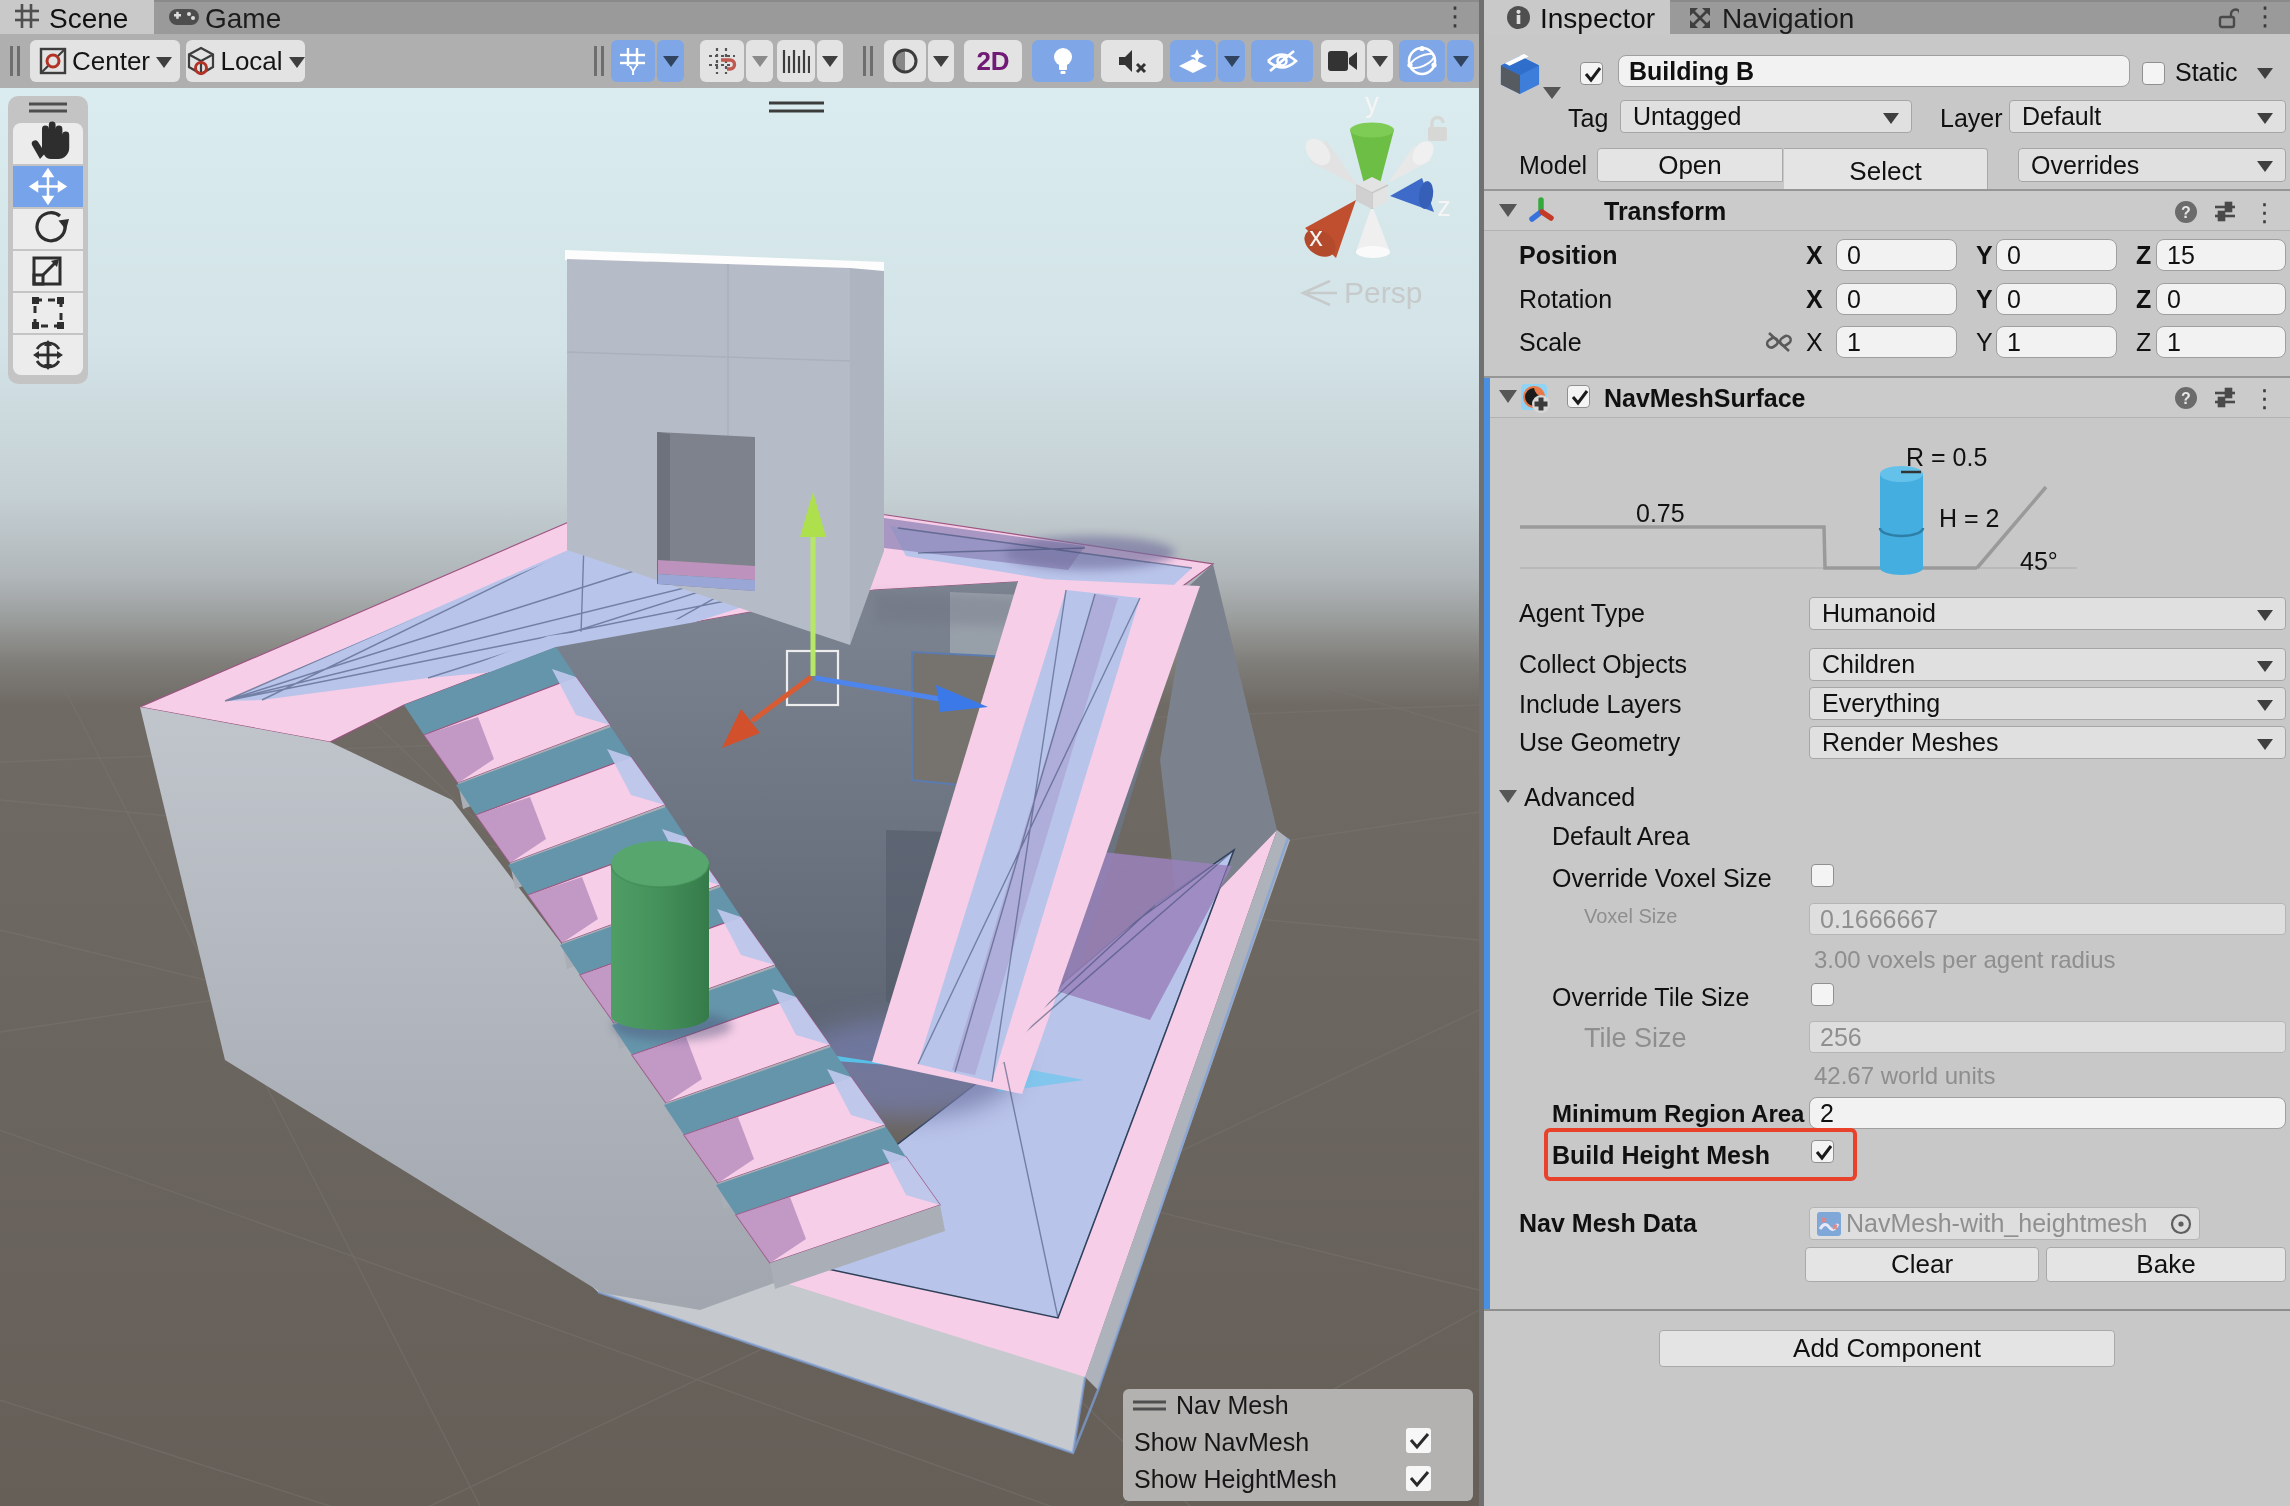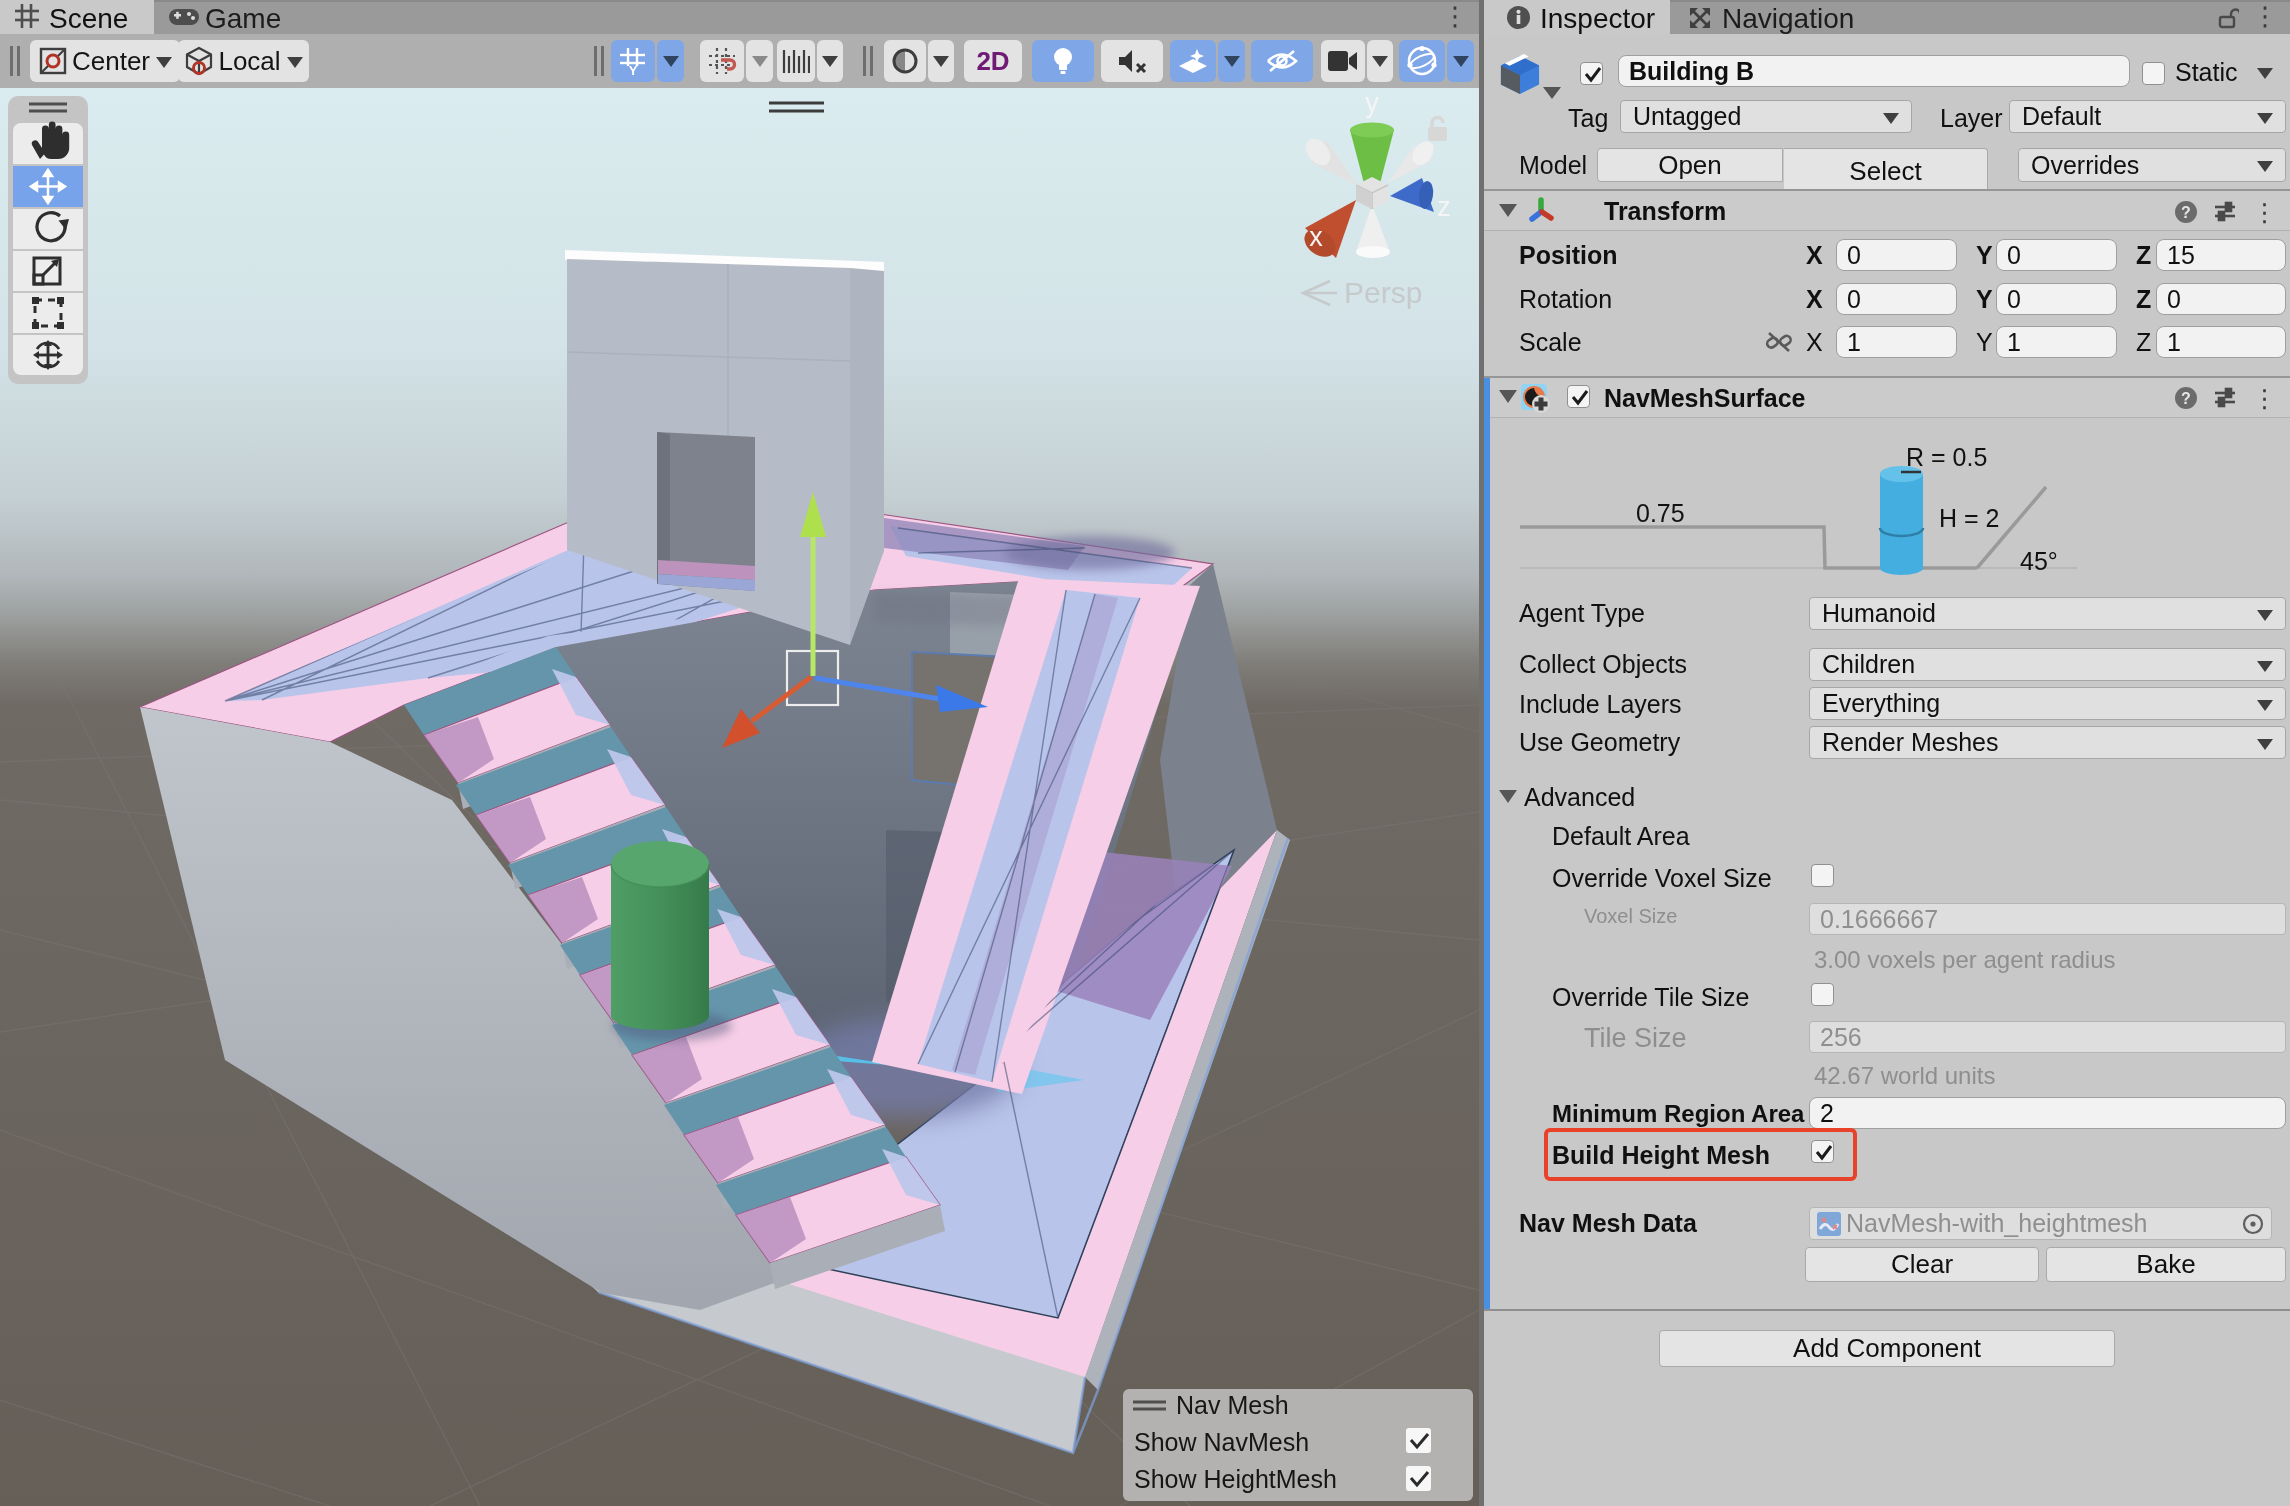--- a/index.html
+++ b/index.html
@@ -48,21 +48,21 @@
   <div class="tbtn" style="left:30px;width:150px">
     <svg width="30" height="30" viewBox="0 0 30 30">
         <rect x="3" y="3" width="24" height="24" fill="none" stroke="#3d3d3d" stroke-width="2.4"></rect>
         <circle cx="15" cy="15" r="6" fill="none" stroke="#b33226" stroke-width="3"></circle>
         <line x1="20" y1="10" x2="26" y2="4" stroke="#3d3d3d" stroke-width="2.2"></line>
         <line x1="4" y1="26" x2="10" y2="20" stroke="#3d3d3d" stroke-width="2.2"></line>
       </svg>
     <span style="font-size:26px;color:#141414;margin:0 6px 0 4px">Center</span>
     <span class="darr" style="margin-top:3px"></span>
   </div>
-  <div class="tbtn" style="left:178px;width:131px">
+  <div class="tbtn" style="left:186px;width:119px">
     <svg width="30" height="30" viewBox="0 0 30 30">
         <path d="M15 2 L27 8.5 L27 21 L15 28 L3 21 L3 8.5 Z" fill="none" stroke="#3d3d3d" stroke-width="2.2"></path>
         <path d="M3 8.5 L15 15 L27 8.5 M15 15 L15 28" fill="none" stroke="#3d3d3d" stroke-width="2.2"></path>
         <circle cx="15" cy="22" r="5.5" fill="none" stroke="#b33226" stroke-width="3"></circle>
       </svg>
     <span style="font-size:26px;color:#141414;margin:0 6px 0 4px">Local</span>
     <span class="darr" style="margin-top:3px"></span>
   </div>
   <div class="abs" style="left:594px;top:46px;width:3px;height:30px;background:#6e6e6e"></div>
   <div class="abs" style="left:601px;top:46px;width:3px;height:30px;background:#6e6e6e"></div>
@@ -640,21 +640,21 @@
   <div class="lbl" style="left:68px;top:1100px;font-weight:bold;font-size:24px">Minimum Region Area</div>
   <div class="tf" style="left:325px;top:1097px;width:477px;height:32px">2</div>
   <div class="lbl" style="left:68px;top:1141px;font-weight:bold">Build Height Mesh</div>
   <div class="cb" style="left:327px;top:1140px">
       <svg class="check" width="20" height="20" viewBox="0 0 20 20">
         <path d="M3 10 l5 6 l9 -12" stroke="#1b1b1b" stroke-width="3" fill="none"></path>
       </svg>
     </div>
   <div class="abs" style="left:60px;top:1128px;width:313px;height:53px;border:4px solid #E8432A;border-radius:6px"></div>
   <div class="lbl" style="left:35px;top:1209px;font-weight:bold">Nav Mesh Data</div>
-  <div class="tfd" style="left:325px;top:1207px;width:463px;height:33px;padding-left:6px">
+  <div class="tfd" style="left:325px;top:1207px;width:391px;height:33px;padding-left:6px">
     <svg width="26" height="26" viewBox="0 0 26 26" style="margin-right:4px">
         <rect x="1" y="1" width="24" height="24" rx="3" fill="#7FA8D8"></rect>
         <path d="M4 18 q5 -8 9 -2 t9 -3" stroke="#E8E8F8" stroke-width="3" fill="none"></path>
         <path d="M6 7 l4 4 M10 7 l-4 4 M17 14 l4 4 M21 14 l-4 4" stroke="#D88" stroke-width="2"></path>
       </svg>
     <span style="overflow:hidden;white-space:nowrap">NavMesh-with_heightmesh</span>
     <svg width="24" height="24" viewBox="0 0 24 24" style="position:absolute;right:6px">
         <circle cx="12" cy="12" r="9" fill="none" stroke="#5f5f5f" stroke-width="2.2"></circle>
         <circle cx="12" cy="12" r="2.6" fill="#5f5f5f"></circle>
       </svg>

